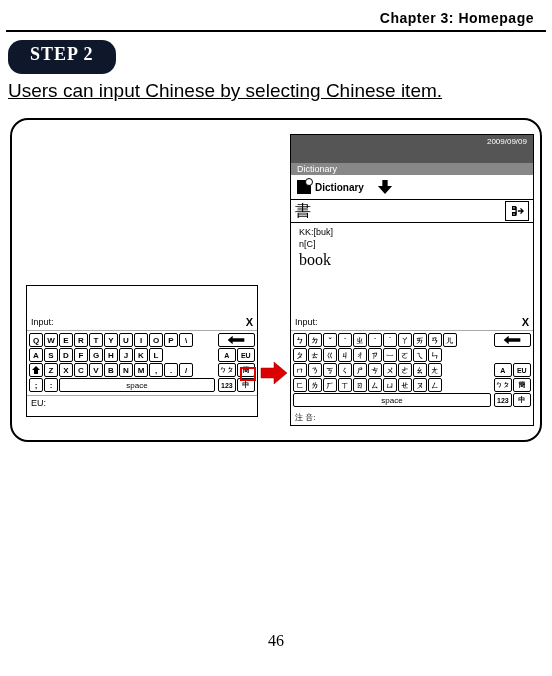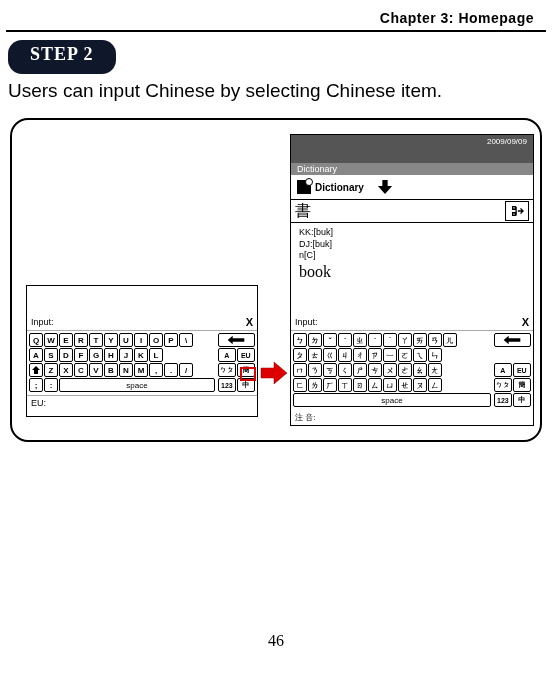--- a/index.html
+++ b/index.html
@@ -30,20 +30,21 @@
     display: inline-block;
     padding: 4px 22px 9px 22px;
     border-radius: 14px;
     margin-left: 8px;
     letter-spacing: 1px;
     font-family: Liberation Serif, serif;
   }
   .instruction {
     font-size: 19px;
     padding: 6px 8px 10px 8px;
+    text-decoration: underline;
   }
   .figure-frame {
     margin: 6px 10px 0 10px;
     border: 2px solid #000;
     border-radius: 18px;
     height: 320px;
     position: relative;
     overflow: hidden;
   }
   .device {
@@ -346,21 +347,20 @@
       <span class="input-char">書</span>
       <div class="exit-icon">
         <svg viewBox="0 0 16 16">
             <path d="M3 3 L6 3 L6 6 L3 6 Z M7 3 L7 13 M3 13 L6 13 L6 10 L3 10 Z" stroke="#000" fill="none" stroke-width="1.5"></path>
             <path d="M9 8 L15 8 M12 5 L15 8 L12 11" stroke="#000" fill="none" stroke-width="1.5"></path>
           </svg>
       </div>
     </div>
     <div class="result-area">
       <div>KK:[buk]</div>
-      <div>DJ:[buk]</div>
       <div>n[C]</div>
       <div class="word">book</div>
     </div>
 
     <div class="kb-container kb-right">
       <div class="input-label-row">
         <span>Input:</span>
         <span class="close-x">X</span>
       </div>
       <div class="kb-flex">

